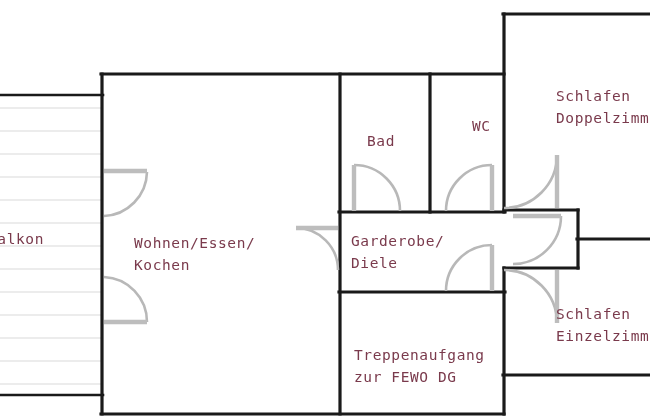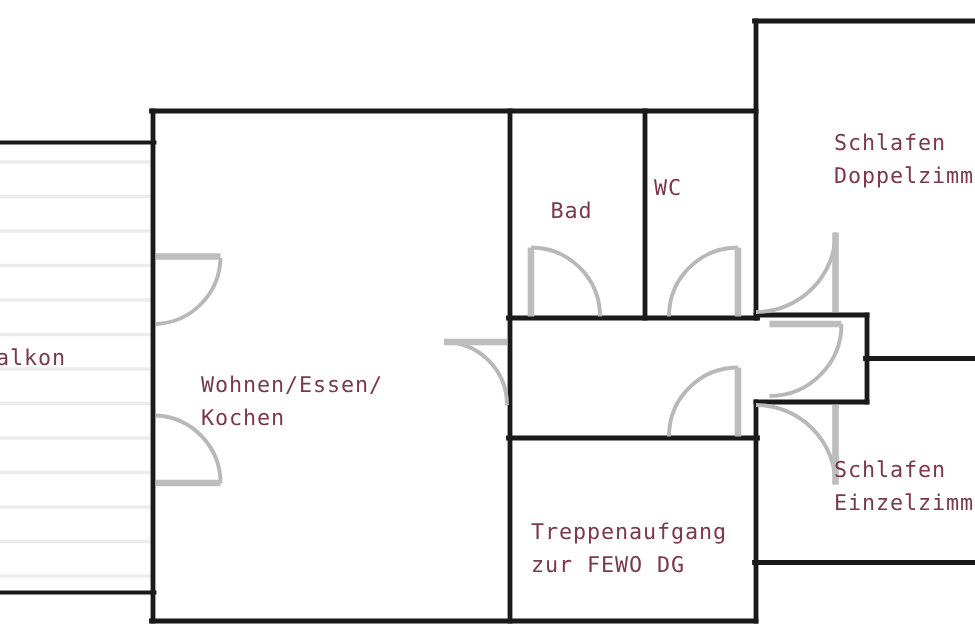--- a/index.html
+++ b/index.html
@@ -168,27 +168,29 @@
 
       <g>
         <path class="door-arc" d="M 504 270 A 53 53 0 0 1 557 323"></path>
         <line class="door-leaf" x1="557" y1="270" x2="557" y2="323"></line>
       </g>
     </g>
   </svg>
 
   <div class="room-label" style="left:-12px; top:228px;">Balkon</div>
 
-  <div class="room-label" style="left:134px; top:246px;">Wohnen/Essen/
+  <div class="room-label" style="left:134px; top:232px;">Wohnen/Essen/
 Kochen</div>
 
   <div class="room-label" style="left:367px; top:130px;">Bad</div>
 
-  <div class="room-label" style="left:436px; top:115px;">WC</div>
+  <div class="room-label" style="left:472px; top:115px;">WC</div>
 
+  <div class="room-label" style="left:351px; top:230px;">Garderobe/
+Diele</div>
 
   <div class="room-label" style="left:354px; top:328px;margin-top:16px;">Treppenaufgang
 zur FEWO DG</div>
 
   <div class="room-label" style="left:556px; top:85px;">Schlafen
 Doppelzimmer</div>
 
   <div class="room-label" style="left:556px; top:303px;">Schlafen
 Einzelzimmer</div>
 

